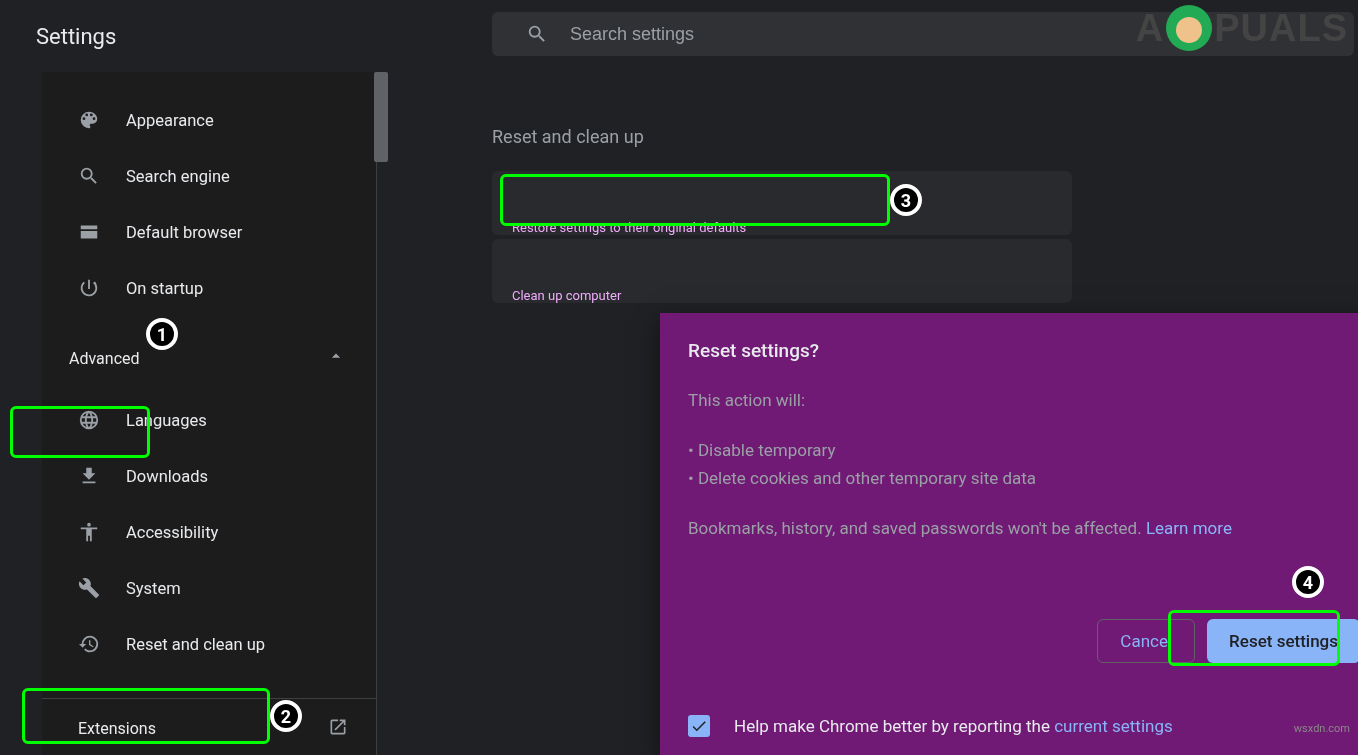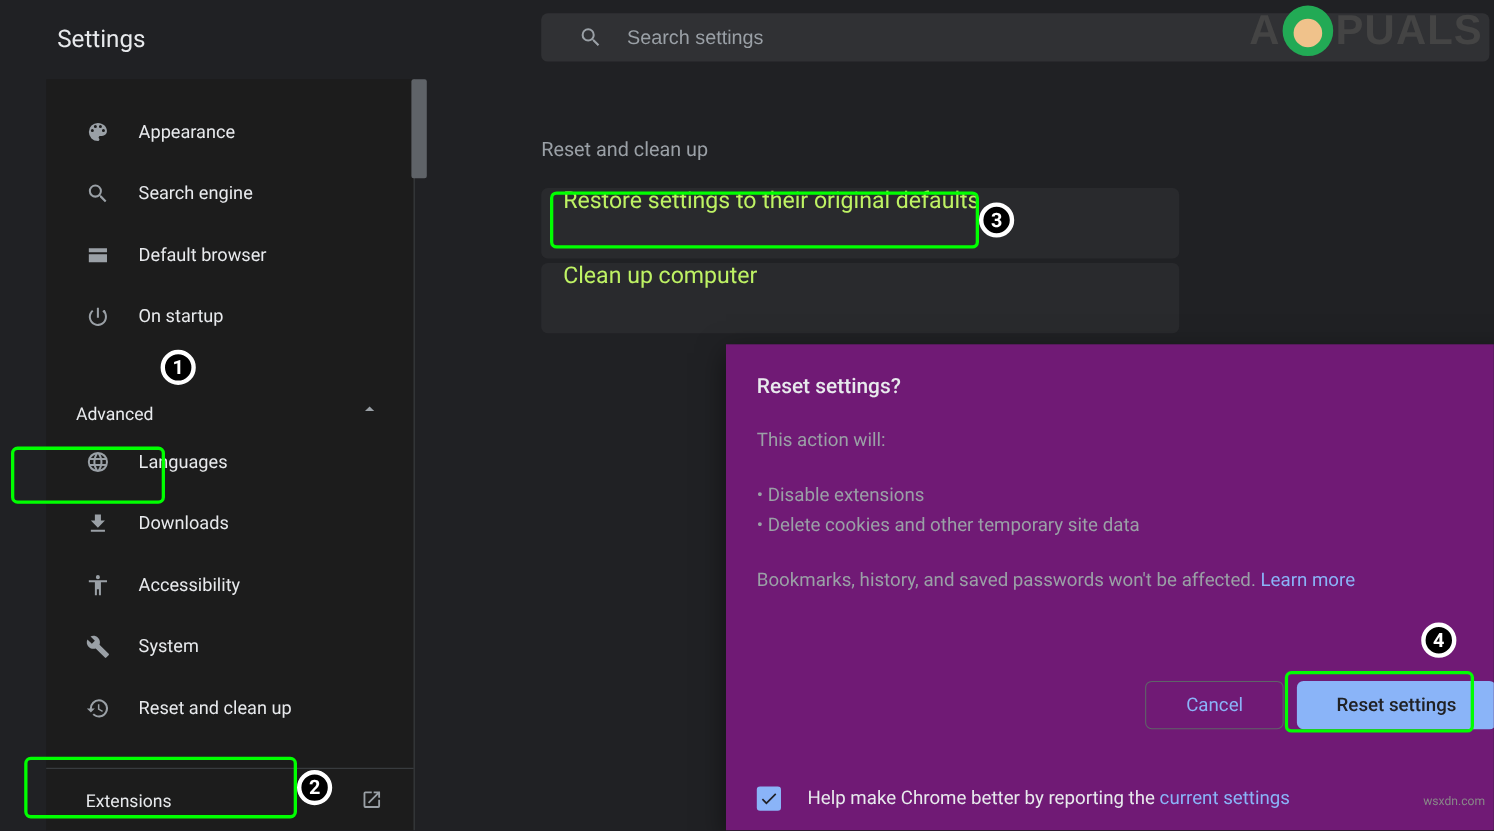--- a/index.html
+++ b/index.html
@@ -1,51 +1,51 @@
 <!DOCTYPE html>
 <html><head>
 <meta charset="utf-8">
 <style>
   * { box-sizing: border-box; margin: 0; padding: 0; }
   html, body { width: 1358px; height: 755px; background: #202124; font-family: Roboto, Arial, sans-serif; color: #e8eaed; overflow: hidden; position: relative; }
   
   .header { position: absolute; top: 0; left: 0; width: 1358px; height: 72px; display: flex; align-items: center; }
-  .title { font-size: 22px; color: #e8eaed; padding-left: 52px; }
+  .title { font-size: 22px; color: #e8eaed; padding-left: 36px; }
   
   .searchbar { position: absolute; left: 492px; top: 12px; width: 862px; height: 44px; background: #303134; border-radius: 6px; display: flex; align-items: center; padding: 0 34px; gap: 22px; }
   .searchbar input { background: transparent; border: none; outline: none; color: #9aa0a6; font-size: 18px; flex: 1; }
   .searchbar input::placeholder { color: #9aa0a6; }
   
   .sidebar { position: absolute; left: 0; top: 72px; width: 335px; height: 683px; background: #1c1c1c; border-right: 1px solid #3c4043; margin-left: 42px; }
   .sidebar-inner { height: 100%; }
   .sbscroll { position: absolute; right: -12px; top: 0; width: 14px; height: 90px; background: #5f6368; border-radius: 2px; }
   
   .nav-item { display: flex; align-items: center; height: 56px; padding-left: 36px; gap: 26px; font-size: 16.5px; color: #e8eaed; cursor: pointer; border-radius: 0 28px 28px 0; margin-right: 12px; }
   .nav-icon { width: 22px; height: 22px; display: flex; align-items: center; justify-content: center; }
   .nav-item svg { fill: #9aa0a6; }
   
-  .adv-header { display: flex; align-items: flex-end; height: 56px; padding-left: 27px; font-size: 16px; color: #e8eaed; cursor: pointer; position: relative; }
+  .adv-header { display: flex; align-items: center; height: 56px; padding-left: 27px; font-size: 16px; color: #e8eaed; cursor: pointer; position: relative; }
   .adv-header .chev { position: absolute; right: 30px; }
   
   .ext-row { display: flex; align-items: center; height: 60px; padding-left: 36px; font-size: 16px; color: #e8eaed; cursor: pointer; position: relative; border-top: 1px solid #3c4043; }
   .ext-row .ext-icon { position: absolute; right: 28px; }
   
   .main { position: absolute; left: 358px; top: 72px; width: 1000px; height: 683px; }
   .section-title { font-size: 18px; color: #9aa0a6; padding: 54px 0 24px 134px; }
   
-  .card-row { margin-left: 134px; width: 580px; height: 64px; display: flex; align-items: flex-start; padding: 0 20px; background: #292a2d; font-size: 21px; color: #bef264; cursor: pointer; border-radius: 6px; margin-bottom: 4px; }
+  .card-row { margin-left: 134px; width: 580px; height: 64px; display: flex; align-items: flex-end; padding: 0 20px; background: #292a2d; font-size: 13px; color: #f0abfc; cursor: pointer; border-radius: 6px; margin-bottom: 4px; }
   
   .dialog { position: absolute; left: 660px; top: 313px; width: 720px; height: 442px; background: #701a75; padding: 26px 28px 20px 28px; box-shadow: 0 8px 24px rgba(0,0,0,0.5); }
   .dialog h2 { font-size: 19px; font-weight: 500; color: #e8eaed; margin-bottom: 24px; }
   .dialog .body { font-size: 17px; line-height: 28px; color: #9aa0a6; }
   .dialog .body p { margin-bottom: 22px; }
   .dialog .link { color: #8ab4f8; cursor: pointer; }
   
   .dlg-btns { position: absolute; right: 20px; bottom: 92px; display: flex; gap: 12px; }
-  .btn { height: 44px; padding: 0 36px; border-radius: 6px; font-size: 17px; display: flex; align-items: center; cursor: pointer; }
+  .btn { height: 44px; padding: 0 22px; border-radius: 6px; font-size: 17px; display: flex; align-items: center; cursor: pointer; }
   .btn-cancel { border: 1px solid #5f6368; color: #8ab4f8; background: transparent; }
   .btn-reset { background: #8ab4f8; color: #202124; font-weight: 500; }
   
   .help-row { position: absolute; left: 28px; bottom: 18px; display: flex; align-items: center; gap: 24px; font-size: 17px; color: #e8eaed; justify-content: center; }
   .cbx { width: 22px; height: 22px; background: #8ab4f8; border-radius: 3px; display: flex; align-items: center; justify-content: center; }
   
   .hl-box { position: absolute; border: 3px solid #00ff00; border-radius: 6px; pointer-events: none; }
   .badge { position: absolute; width: 32px; height: 32px; border-radius: 50%; background: #000; border: 4px solid #fff; color: #fff; font-size: 18px; font-weight: 700; display: flex; align-items: center; justify-content: center; pointer-events: none; z-index: 100; }
   
   .watermark { position: absolute; right: 10px; top: 5px; font-size: 38px; font-weight: 900; color: #444; letter-spacing: 1px; font-family: Arial Black, sans-serif; display: flex; align-items: center; z-index: 200;}
@@ -181,21 +181,21 @@
   </div>
   <div class="card-row">
     <span>Clean up computer</span>
   </div>
 </div>
 
 <div class="dialog">
   <h2>Reset settings?</h2>
   <div class="body">
     <p>This action will:</p>
-    <div>• Disable extensions</div>
+    <div>• Disable temporary</div>
     <div>• Delete cookies and other temporary site data</div>
     <p style="margin-top:22px">
       <span>Bookmarks, history, and saved passwords won't be affected. </span><span class="link">Learn more</span>
     </p>
   </div>
   <div class="dlg-btns">
     <div class="btn btn-cancel">
         <span>Cancel</span>
       </div>
     <div class="btn btn-reset">

